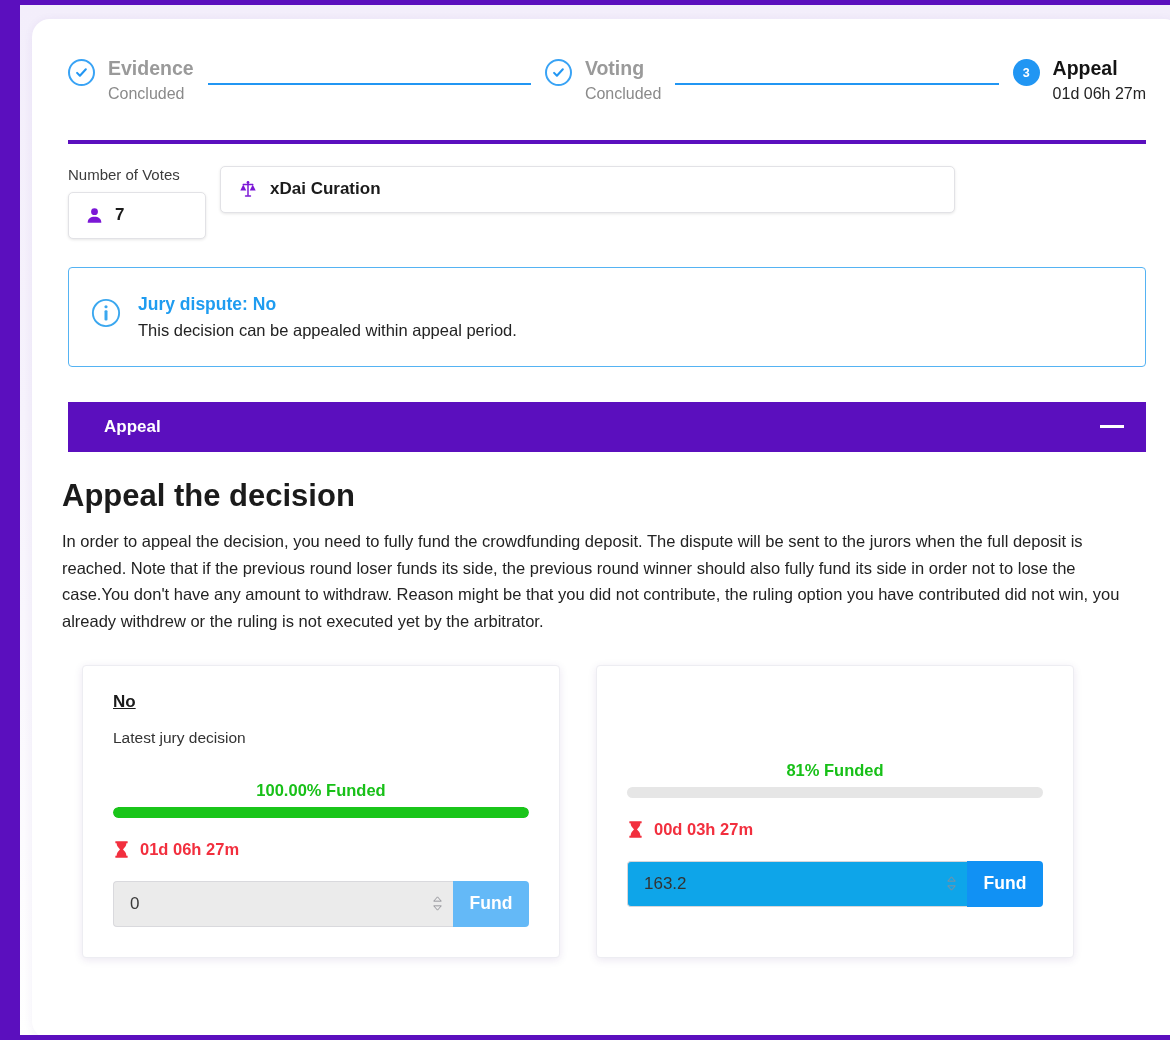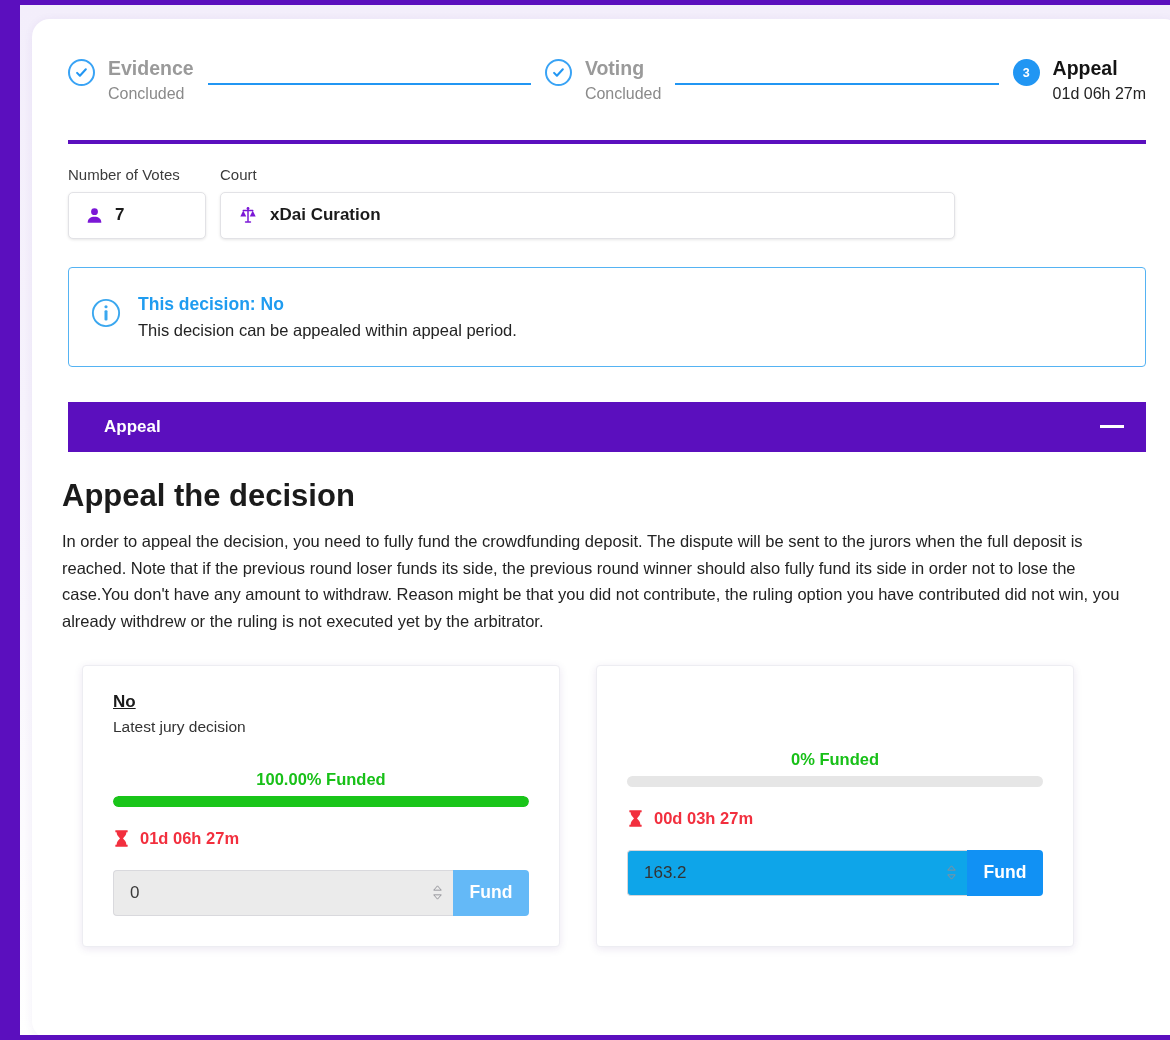--- a/index.html
+++ b/index.html
@@ -232,21 +232,21 @@
   }
   .fund-option {
     font-size: 17px;
     font-weight: bold;
     color: #1b1b1b;
     text-decoration: underline;
   }
   .fund-note {
     font-size: 15.5px;
     color: #333333;
-    margin-top: 6px;
+    margin-top: 17px;
     min-height: 20px;
   }
   .fund-pct {
     text-align: center;
     font-size: 16.5px;
     font-weight: bold;
     color: #18c018;
     margin-top: 32px;
   }
   .progress-track {
@@ -373,21 +373,20 @@
             <svg width="19" height="19" viewBox="0 0 20 20">
               <circle cx="10" cy="6" r="3.6" fill="#7b17d6"></circle>
               <path d="M2.8 17.5c0-4.1 3.2-6.1 7.2-6.1s7.2 2 7.2 6.1z" fill="#7b17d6"></path>
             </svg>
           </span>
           <span>7</span>
         </div>
       </div>
 
       <div class="meta-field">
-        <div class="meta-label">Court</div>
         <div class="meta-box court-box">
           <span class="icon">
             <svg width="22" height="21" viewBox="0 0 24 24">
               <g fill="none" stroke="#7b17d6" stroke-width="1.7" stroke-linecap="round" stroke-linejoin="round">
                 <path d="M12 3.6v15"></path>
                 <path d="M6.6 6.2h10.8"></path>
                 <path d="M9.2 19.4h5.6"></path>
               </g>
               <path d="M6.6 6.4 L3.2 13.2 H10 Z" fill="#7b17d6"></path>
               <path d="M17.4 6.4 L14 13.2 H20.8 Z" fill="#7b17d6"></path>
@@ -401,21 +400,21 @@
 
     <div class="info-box">
       <span class="info-icon">
         <svg width="30" height="30" viewBox="0 0 32 32">
           <circle cx="16" cy="16" r="14" fill="none" stroke="#3aa7ef" stroke-width="2"></circle>
           <circle cx="16" cy="9.3" r="1.7" fill="#3aa7ef"></circle>
           <rect x="14.4" y="13" width="3.2" height="11" rx="1.2" fill="#3aa7ef"></rect>
         </svg>
       </span>
       <div>
-        <div class="info-title">This decision: No</div>
+        <div class="info-title">Jury dispute: No</div>
         <div class="info-body">This decision can be appealed within appeal period.</div>
       </div>
     </div>
 
     <div class="accordion-head">
       <span class="accordion-title">Appeal</span>
       <span class="accordion-toggle">
         <span class="minus-bar"></span>
       </span>
     </div>
@@ -453,21 +452,21 @@
                   <path d="M5 5.4 L0.8 0.6 L9.2 0.6 Z" fill="none" stroke="#8e8e95" stroke-width="1"></path>
                 </svg>
             </span>
           </div>
           <button class="fund-btn muted">Fund</button>
         </div>
       </div>
 
       <div class="fund-card">
         <div class="fund-note"></div>
-        <div class="fund-pct">0% Funded</div>
+        <div class="fund-pct">81% Funded</div>
         <div class="progress-track">
           <div class="progress-fill" id="fill-1" style="width: 0%;"></div>
         </div>
         <div class="fund-timer">
           <span class="hg">
             <svg width="17" height="19" viewBox="0 0 18 20">
               <path d="M2.5 1.3h13v2.2h-1.3c0 3.1-2.1 4.7-3.6 6.5 1.5 1.8 3.6 3.4 3.6 6.5h1.3v2.2h-13v-2.2h1.3c0-3.1 2.1-4.7 3.6-6.5C5.9 8.2 3.8 6.6 3.8 3.5H2.5z" fill="#f22f3e"></path>
             </svg>
           </span>
           <span>00d 03h 27m</span>

